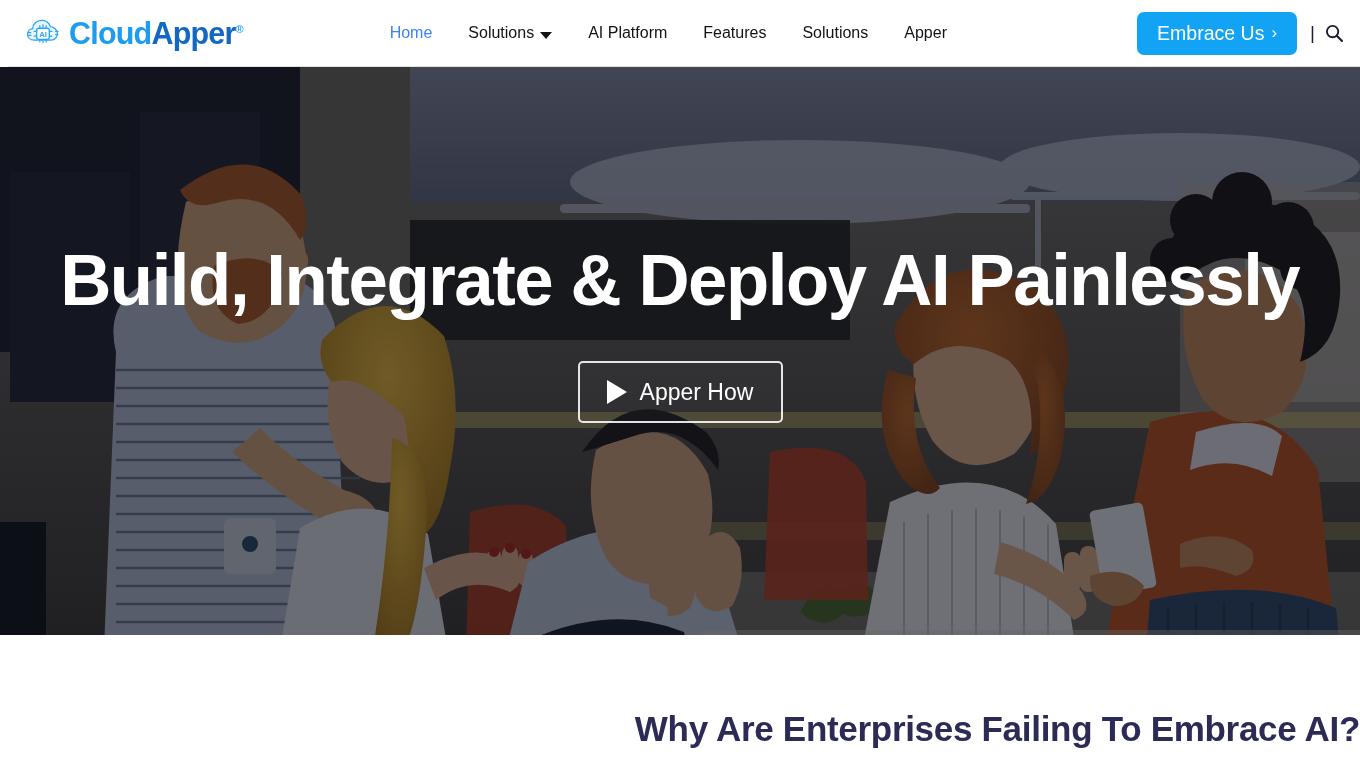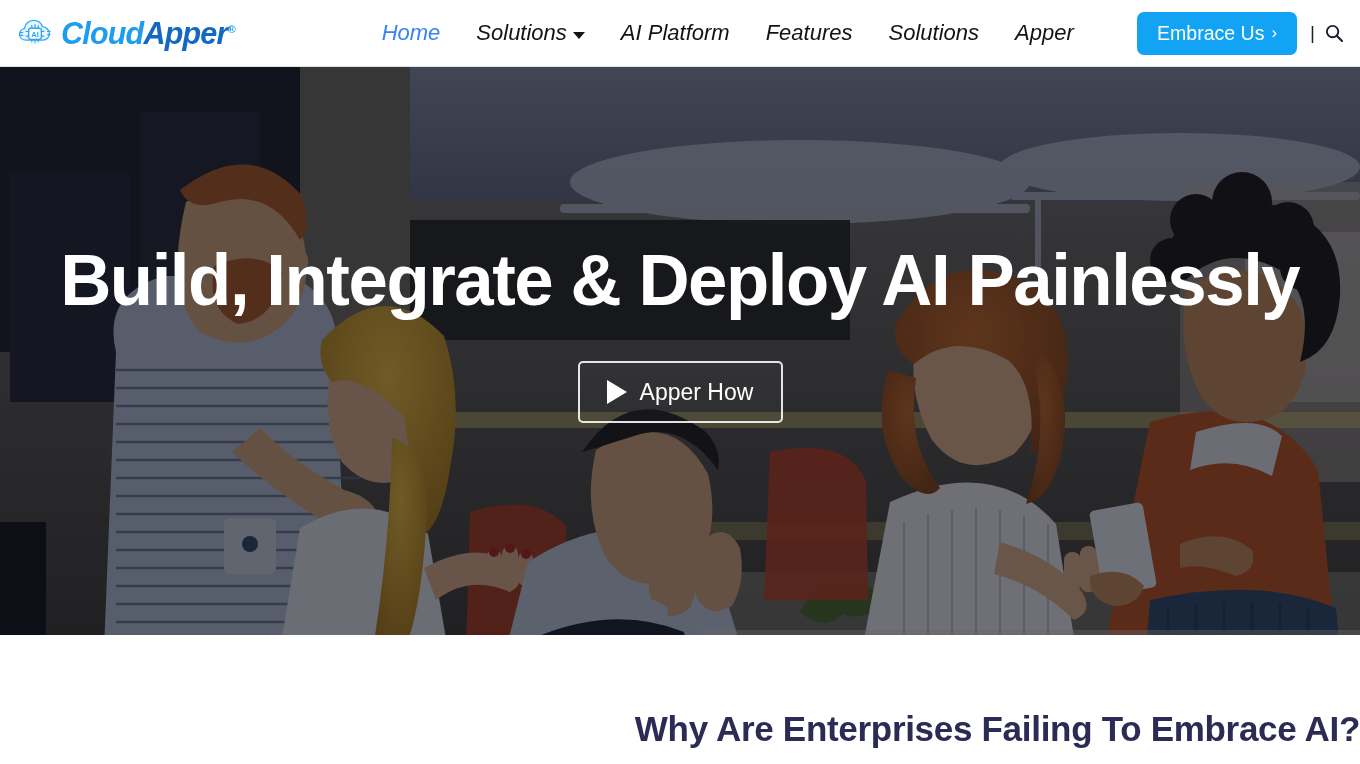--- a/index.html
+++ b/index.html
@@ -13,66 +13,65 @@
 
   
   .navbar {
     position: relative;
     height: 67px;
     background: #ffffff;
     border-bottom: 1px solid #e2e2e2;
     display: flex;
     align-items: center;
     z-index: 20;
+    margin-left: 8px;
   }
 
   .brand {
     display: flex;
     align-items: center;
     margin-left: 16px;
     gap: 7px;
     cursor: pointer;
   }
   .brand-mark { width: 38px; height: 38px; display: block; flex: none; }
   .brand-text {
     font-size: 30.5px;
     font-weight: 700;
     letter-spacing: -0.8px;
     line-height: 1;
     color: #1e9cf0;
     position: relative;
     white-space: nowrap;
-    font-style: italic;
   }
   .brand-text .dark { color: #1368c4; }
   .brand-reg {
     font-size: 11px;
     vertical-align: super;
     font-weight: 700;
     color: #2ba6f5;
     letter-spacing: 0;
   }
 
   .nav-menu {
     display: flex;
     align-items: center;
     gap: 0;
     margin-left: 128px;
   }
   .nav-item {
-    font-size: 22px;
+    font-size: 16px;
     color: #111318;
     padding: 0 18px;
     cursor: pointer;
     white-space: nowrap;
     display: flex;
     align-items: center;
     gap: 6px;
     line-height: 1;
-    font-style: italic;
   }
   .nav-item.active { color: #3b82f6; }
   .chev {
     display: inline-block;
     width: 0; height: 0;
     border-left: 6px solid transparent;
     border-right: 6px solid transparent;
     border-top: 7px solid #111318;
     position: relative;
     top: 2px;

